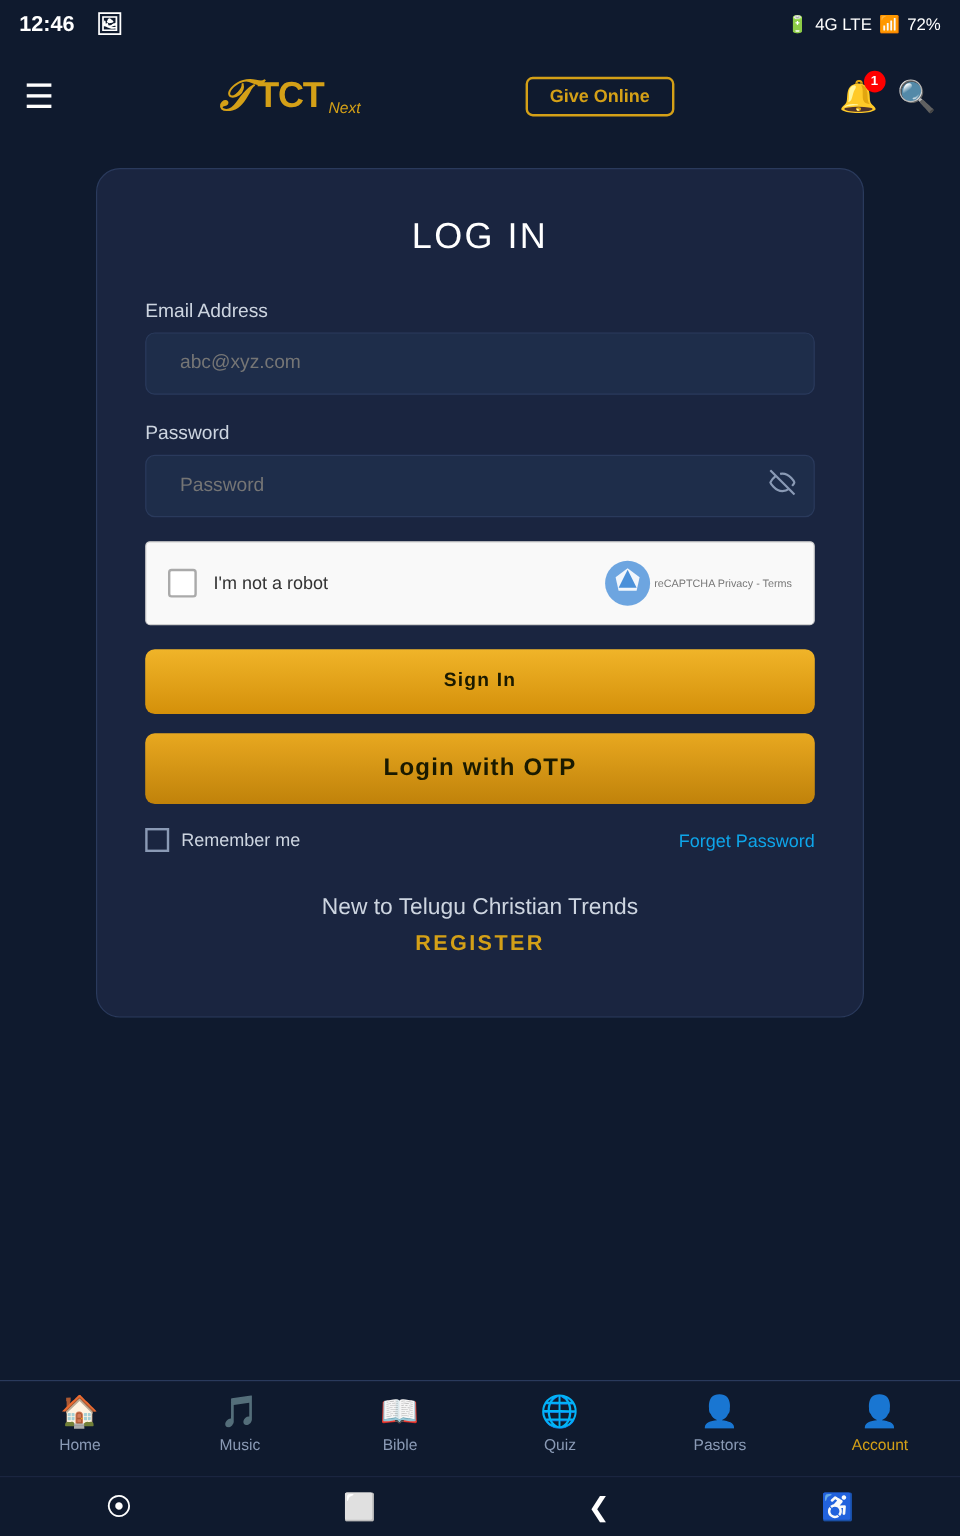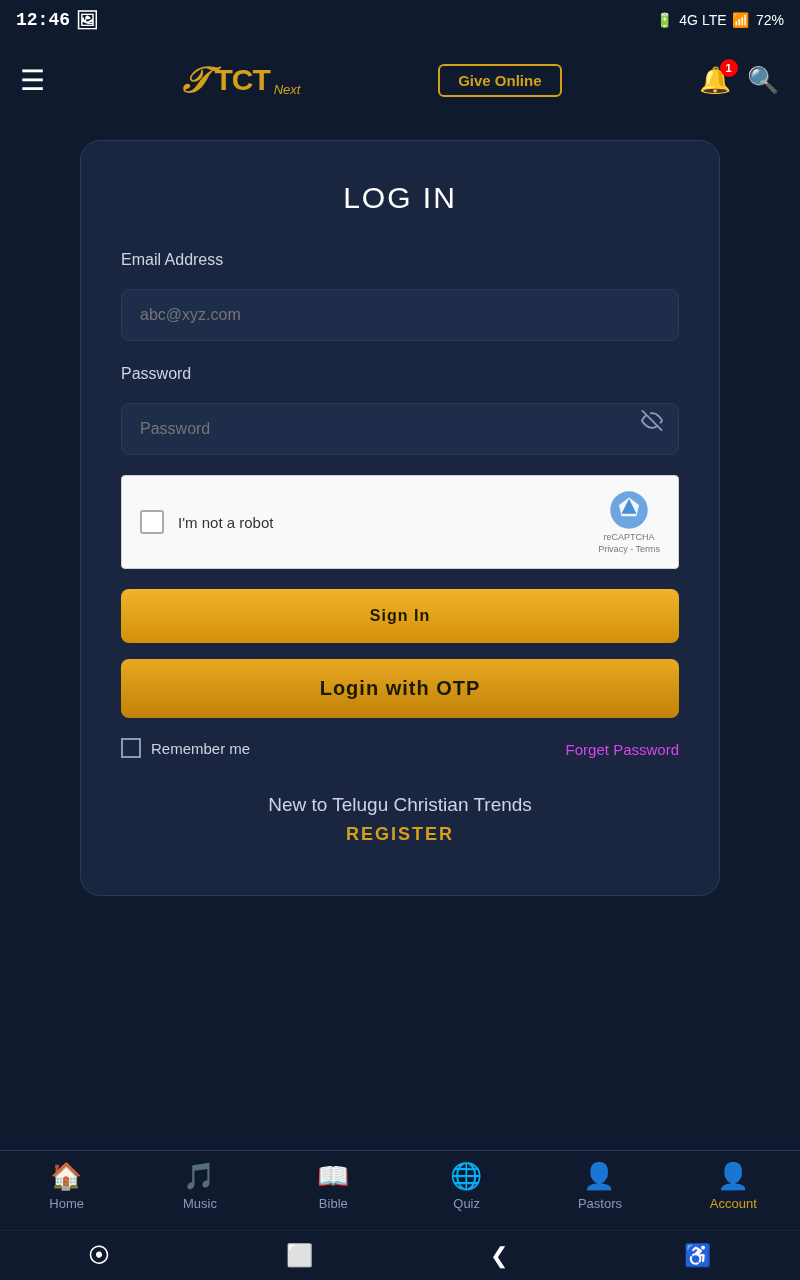--- a/index.html
+++ b/index.html
@@ -22,22 +22,21 @@
       padding: 6px 16px;
       background: #0f1a2e;
       height: 40px;
     }
     .status-left {
       font-size: 18px;
       font-weight: bold;
       color: #fff;
       display: flex;
       align-items: center;
-      gap: 6px;
-      font-family: Liberation Mono, monospace;
+      gap: 18px;
     }
     .status-right {
       display: flex;
       align-items: center;
       gap: 6px;
       font-size: 14px;
       color: #fff;
     }
     .battery-text { font-size: 14px; }
 
@@ -118,26 +117,25 @@
       color: #cdd5e0;
       margin-bottom: 8px;
       display: block;
     }
 
     .form-input {
       width: 100%;
       background: #1e2d4a;
       border: 1px solid #2a3a5c;
       border-radius: 8px;
-      padding: 16px 18px;
+      padding: 16px 28px;
       font-size: 16px;
       color: #8a9ab5;
       outline: none;
       margin-bottom: 24px;
-      margin-top: 12px;
     }
 
     .password-wrapper {
       position: relative;
       margin-bottom: 20px;
     }
     .password-wrapper .form-input {
       margin-bottom: 0;
       padding-right: 50px;
     }
@@ -174,21 +172,20 @@
       background: #fff;
       border-radius: 3px;
       cursor: pointer;
     }
     .captcha-label {
       font-size: 15px;
       color: #333;
     }
     .recaptcha-right {
       display: flex;
-      flex-direction: column;
       align-items: center;
       gap: 2px;
     }
     .recaptcha-logo {
       width: 40px;
       height: 40px;
     }
     .recaptcha-text {
       font-size: 9px;
       color: #777;
@@ -244,21 +241,21 @@
       border: 2px solid #8a9ab5;
       background: transparent;
       cursor: pointer;
     }
     .remember-label {
       font-size: 15px;
       color: #cdd5e0;
     }
     .forget-link {
       font-size: 15px;
-      color: #d946ef;
+      color: #0ea5e9;
       cursor: pointer;
       text-decoration: none;
       padding-left: 32px;
     }
 
     
     .register-section {
       text-align: center;
     }
     .new-to-text {

